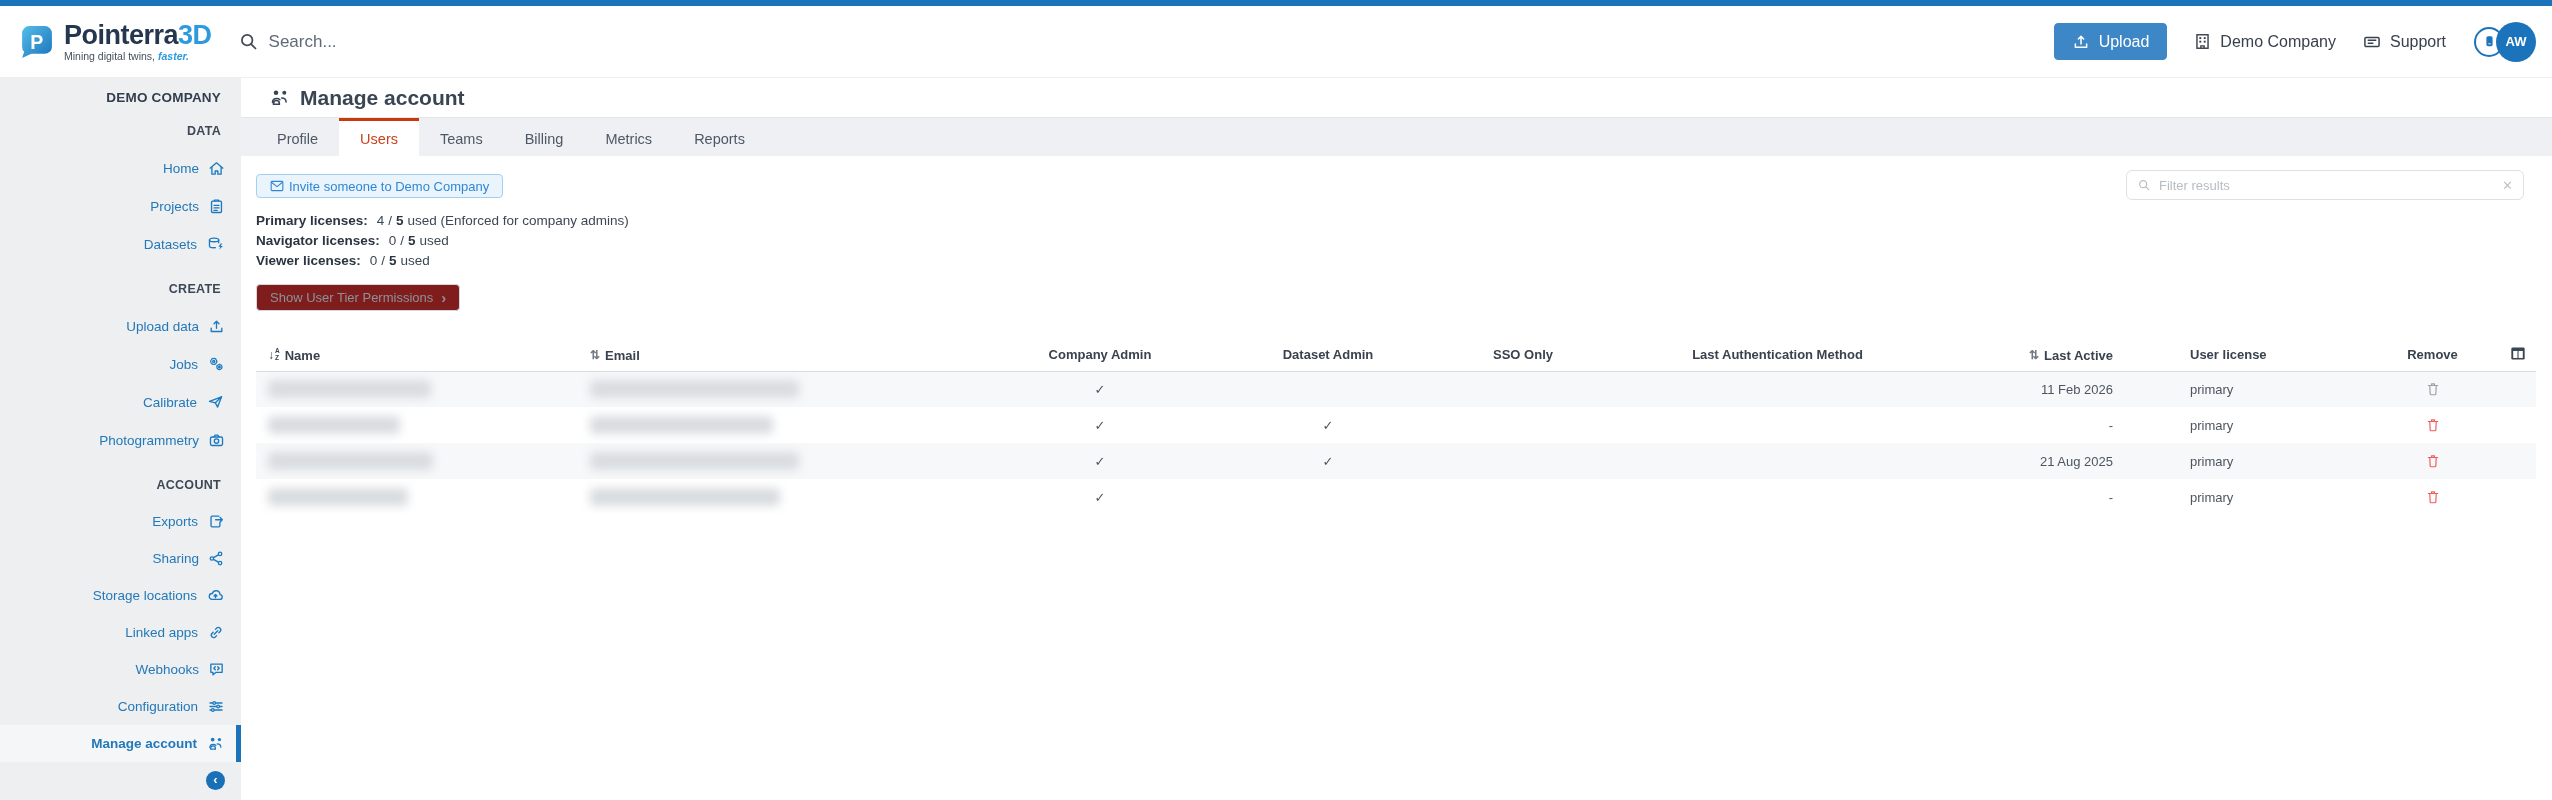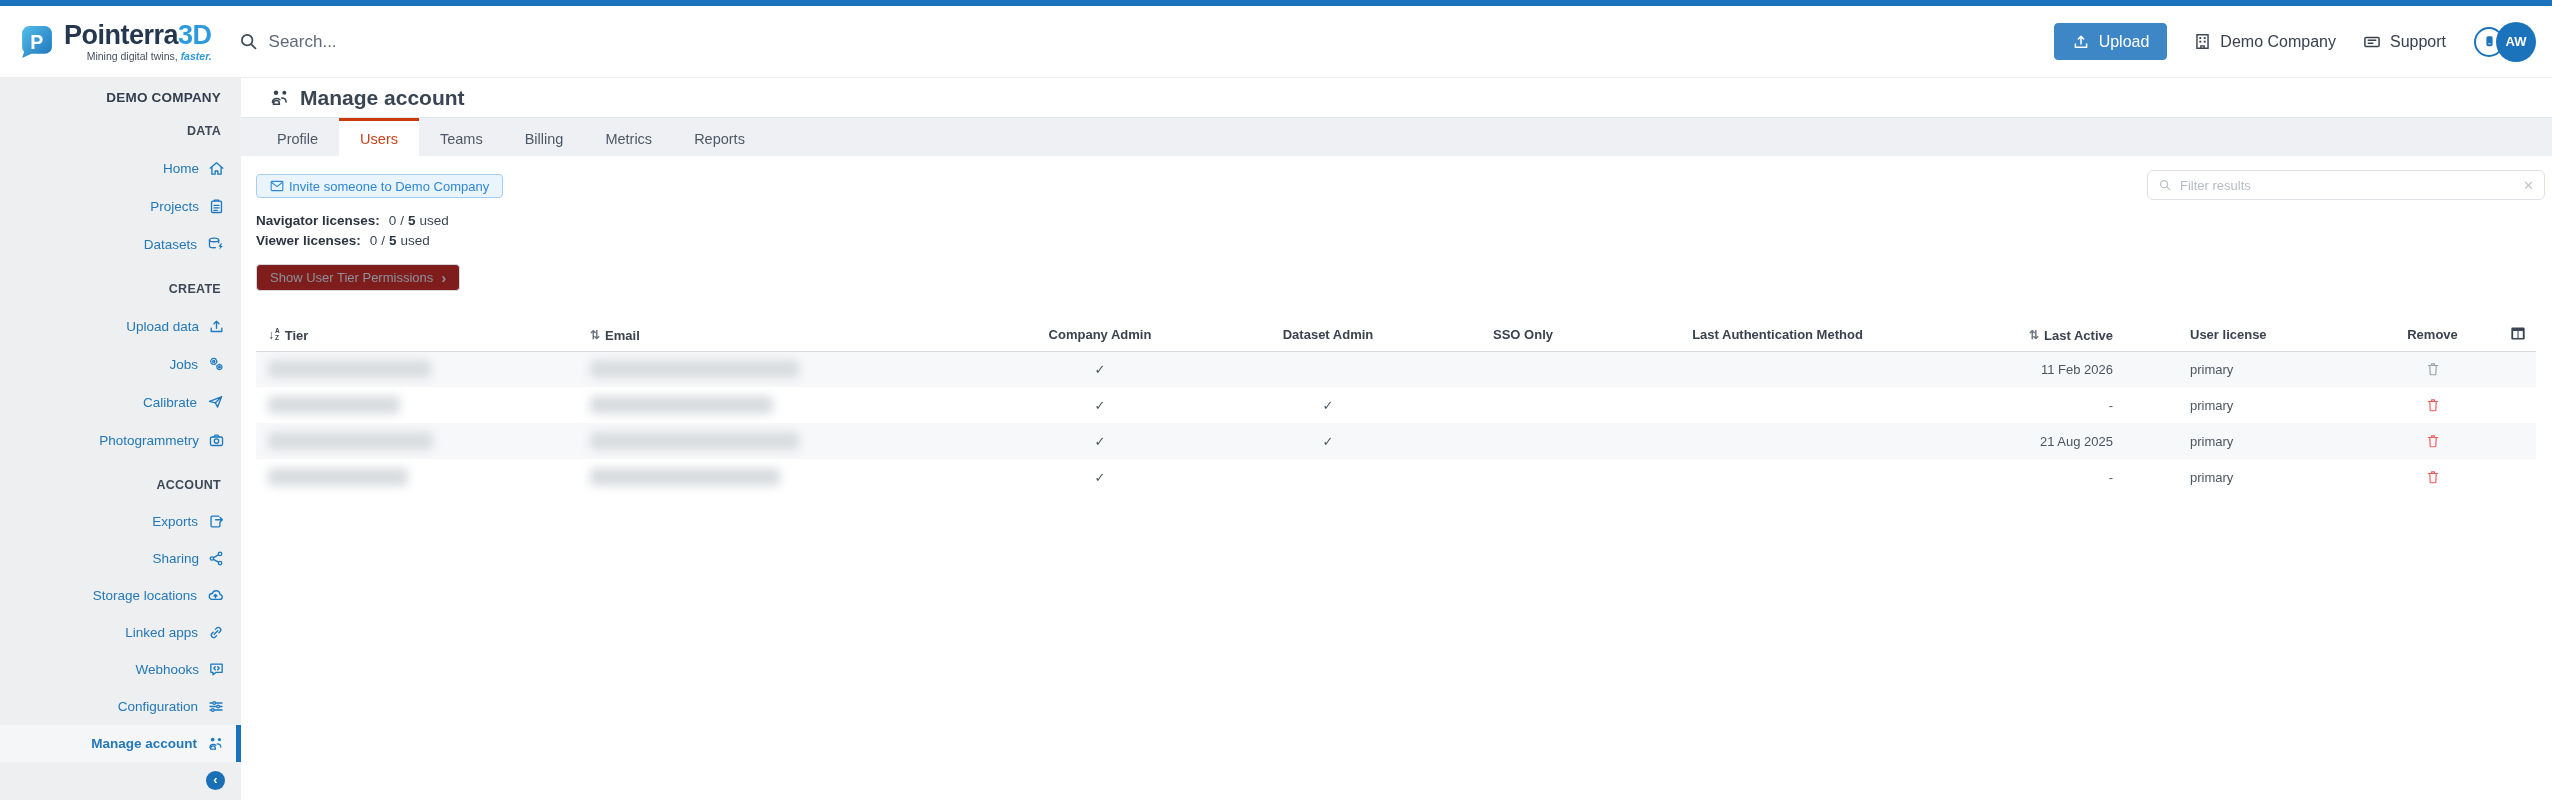--- a/index.html
+++ b/index.html
@@ -4,21 +4,21 @@
 <style>
   * { margin:0; padding:0; box-sizing:border-box; }
   html,body { width:2552px; height:800px; }
   body { font-family:"Liberation Sans", sans-serif; background:#fff; position:relative; overflow:hidden; color:#3a4553; }
   svg { display:block; }
 
   
   .top-strip { height:6px; background:#1b74bb; }
   .topbar { height:72px; background:#fff; display:flex; align-items:center; padding:0 16px 0 18px; border-bottom:1px solid #eceef0; }
   .logo { display:flex; align-items:center; gap:9px; cursor:pointer; }
-  .logo-txt { display:flex; flex-direction:column; line-height:1;text-align:right; }
+  .logo-txt { display:flex; flex-direction:column; line-height:1; }
   .brand { font-size:27px; font-weight:700; letter-spacing:-0.5px; color:#24374e; }
   .brand .suffix { color:#2e9ade; }
   .tagline { font-size:10.5px; color:#44505e; margin-top:2px; }
   .tagline .em { color:#2e9ade; font-weight:700; font-style:italic; }
   .search-wrap { display:flex; align-items:center; gap:10px; margin-left:26px; }
   .search-wrap input { border:none; outline:none; font-size:17px; color:#45505c; width:300px; font-family:inherit; }
   .search-wrap input::placeholder { color:#5f6a76; }
   .topbar-right { margin-left:auto; display:flex; align-items:center; gap:26px; }
   .upload-btn { display:flex; align-items:center; gap:9px; background:#3e87c6; color:#fff; font-size:16px; border:1px solid #3e87c6; border-radius:4px; padding:10px 17px; height:37px; cursor:pointer; font-family:inherit; }
   .tb-item { display:flex; align-items:center; gap:8px; font-size:16px; color:#39414d; cursor:pointer; }
@@ -48,21 +48,21 @@
   .content { position:relative; padding:18px 16px 0 15px; }
   .invite-btn { display:flex; align-items:center; gap:5px; background:#eaf4fd; border:1px solid #a5cff2; border-radius:4px; color:#2e87d5; font-size:13px; padding:0 13px; height:24px; cursor:pointer; font-family:inherit; }
   .licenses { margin-top:13px; font-size:13.5px; color:#3c4754; }
   .lic-line { line-height:20px; }
   .lic-line .lab { font-weight:700; color:#2b3440; margin-right:9px; }
   .lic-line .sep { margin:0 4px; }
   .lic-line b { color:#2b3440; }
   .perm-btn { margin-top:13px; display:inline-flex; align-items:center; gap:8px; background:#7f1d1d; border:1px solid #d3d8dd; border-radius:4px; color:#8b929b; font-size:13px; padding:0 13px; height:27px; cursor:pointer; font-family:inherit; }
   .perm-btn .chev { font-size:15px; font-weight:700; }
 
-  .filter-wrap { position:absolute; top:14px; right:7px; width:398px; height:30px; border:1px solid #dde1e6; border-radius:6px; background:#fff; display:flex; align-items:center; padding:0 10px; gap:8px; }
+  .filter-wrap { position:absolute; top:14px; right:28px; width:398px; height:30px; border:1px solid #dde1e6; border-radius:6px; background:#fff; display:flex; align-items:center; padding:0 10px; gap:8px; }
   .filter-wrap input { border:none; outline:none; flex:1; font-size:13px; color:#4d565f; font-family:inherit; }
   .filter-wrap input::placeholder { color:#b6bcc4; }
   .filter-clear { color:#c0c5cc; font-size:13px; cursor:pointer; }
 
   
   table.users { margin-top:28px; border-collapse:collapse; table-layout:fixed; width:2280px; }
   .users th { font-size:13px; font-weight:700; color:#39424e; height:32px; border-bottom:1px solid #d8dce0; text-align:left; padding:0; white-space:nowrap; }
   .users th.c, .users td.c { text-align:center; }
   .users th.r, .users td.r { text-align:right; padding-right:12px; }
   .users th.lic, .users td.lic { padding-left:65px; }
@@ -357,20 +357,23 @@
         <svg width="14" height="12" viewBox="0 0 24 20" fill="none" stroke="#2e87d5" stroke-width="1.9">
             <rect x="2" y="2" width="20" height="16" rx="1.5"></rect>
             <path d="M2.5 3.5 12 11l9.5-7.5"></path>
           </svg>
       </span>
       <span>Invite someone to Demo Company</span>
     </button>
 
     <div class="licenses">
       <div class="lic-line">
+        <span class="lab">Primary licenses:</span><span>4</span><span class="sep">/</span><b>5</b> <span>used (Enforced for company admins)</span>
+      </div>
+      <div class="lic-line">
         <span class="lab">Navigator licenses:</span><span>0</span><span class="sep">/</span><b>5</b> <span>used</span>
       </div>
       <div class="lic-line">
         <span class="lab">Viewer licenses:</span><span>0</span><span class="sep">/</span><b>5</b> <span>used</span>
       </div>
     </div>
 
     <button class="perm-btn">
       <span>Show User Tier Permissions</span>
       <span class="chev">›</span>
@@ -404,21 +407,21 @@
         <tr>
           <th style="padding-left:12px;">
             <span class="th-flex">
               <span class="sort-alpha">
                   <span class="arr">↓</span>
                   <span class="az">
                     <span>A</span>
                     <span>Z</span>
                   </span>
                 </span>
-              <span>Tier</span>
+              <span>Name</span>
             </span>
           </th>
           <th>
             <span class="th-flex">
                 <span class="sort-glyph">⇅</span>
                 <span>Email</span>
               </span>
           </th>
           <th class="c">Company Admin</th>
           <th class="c">Dataset Admin</th>

